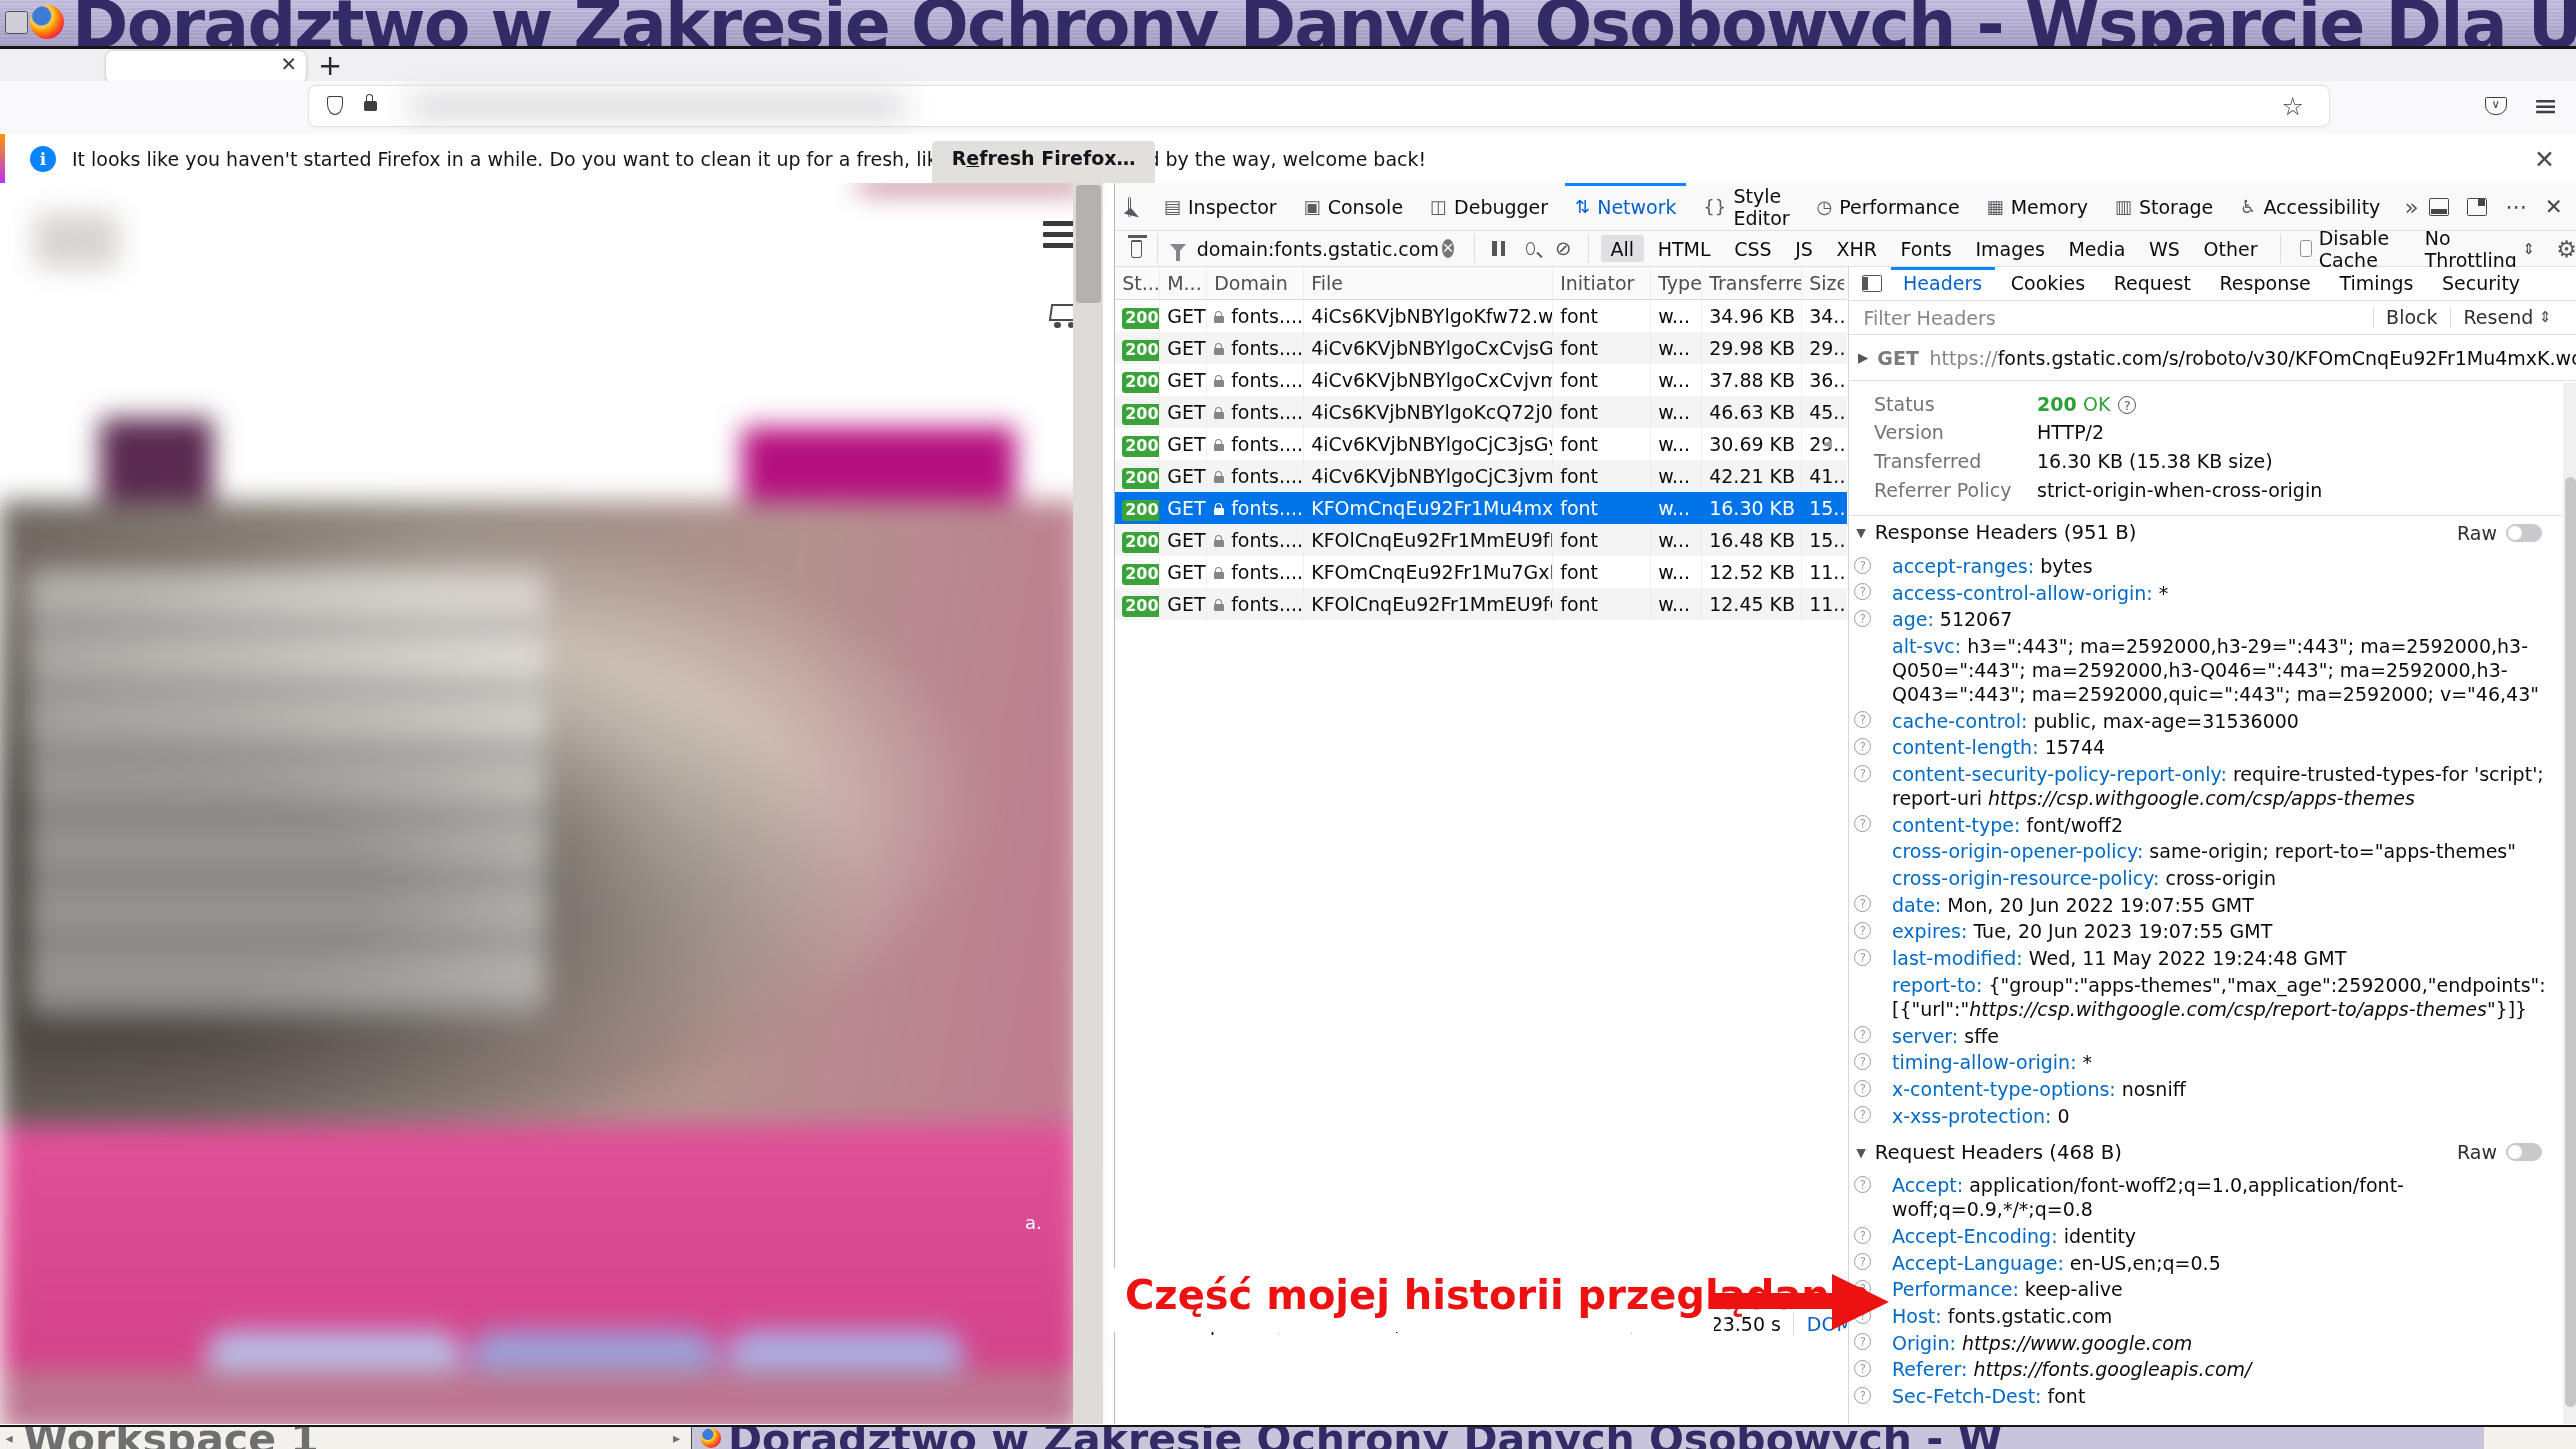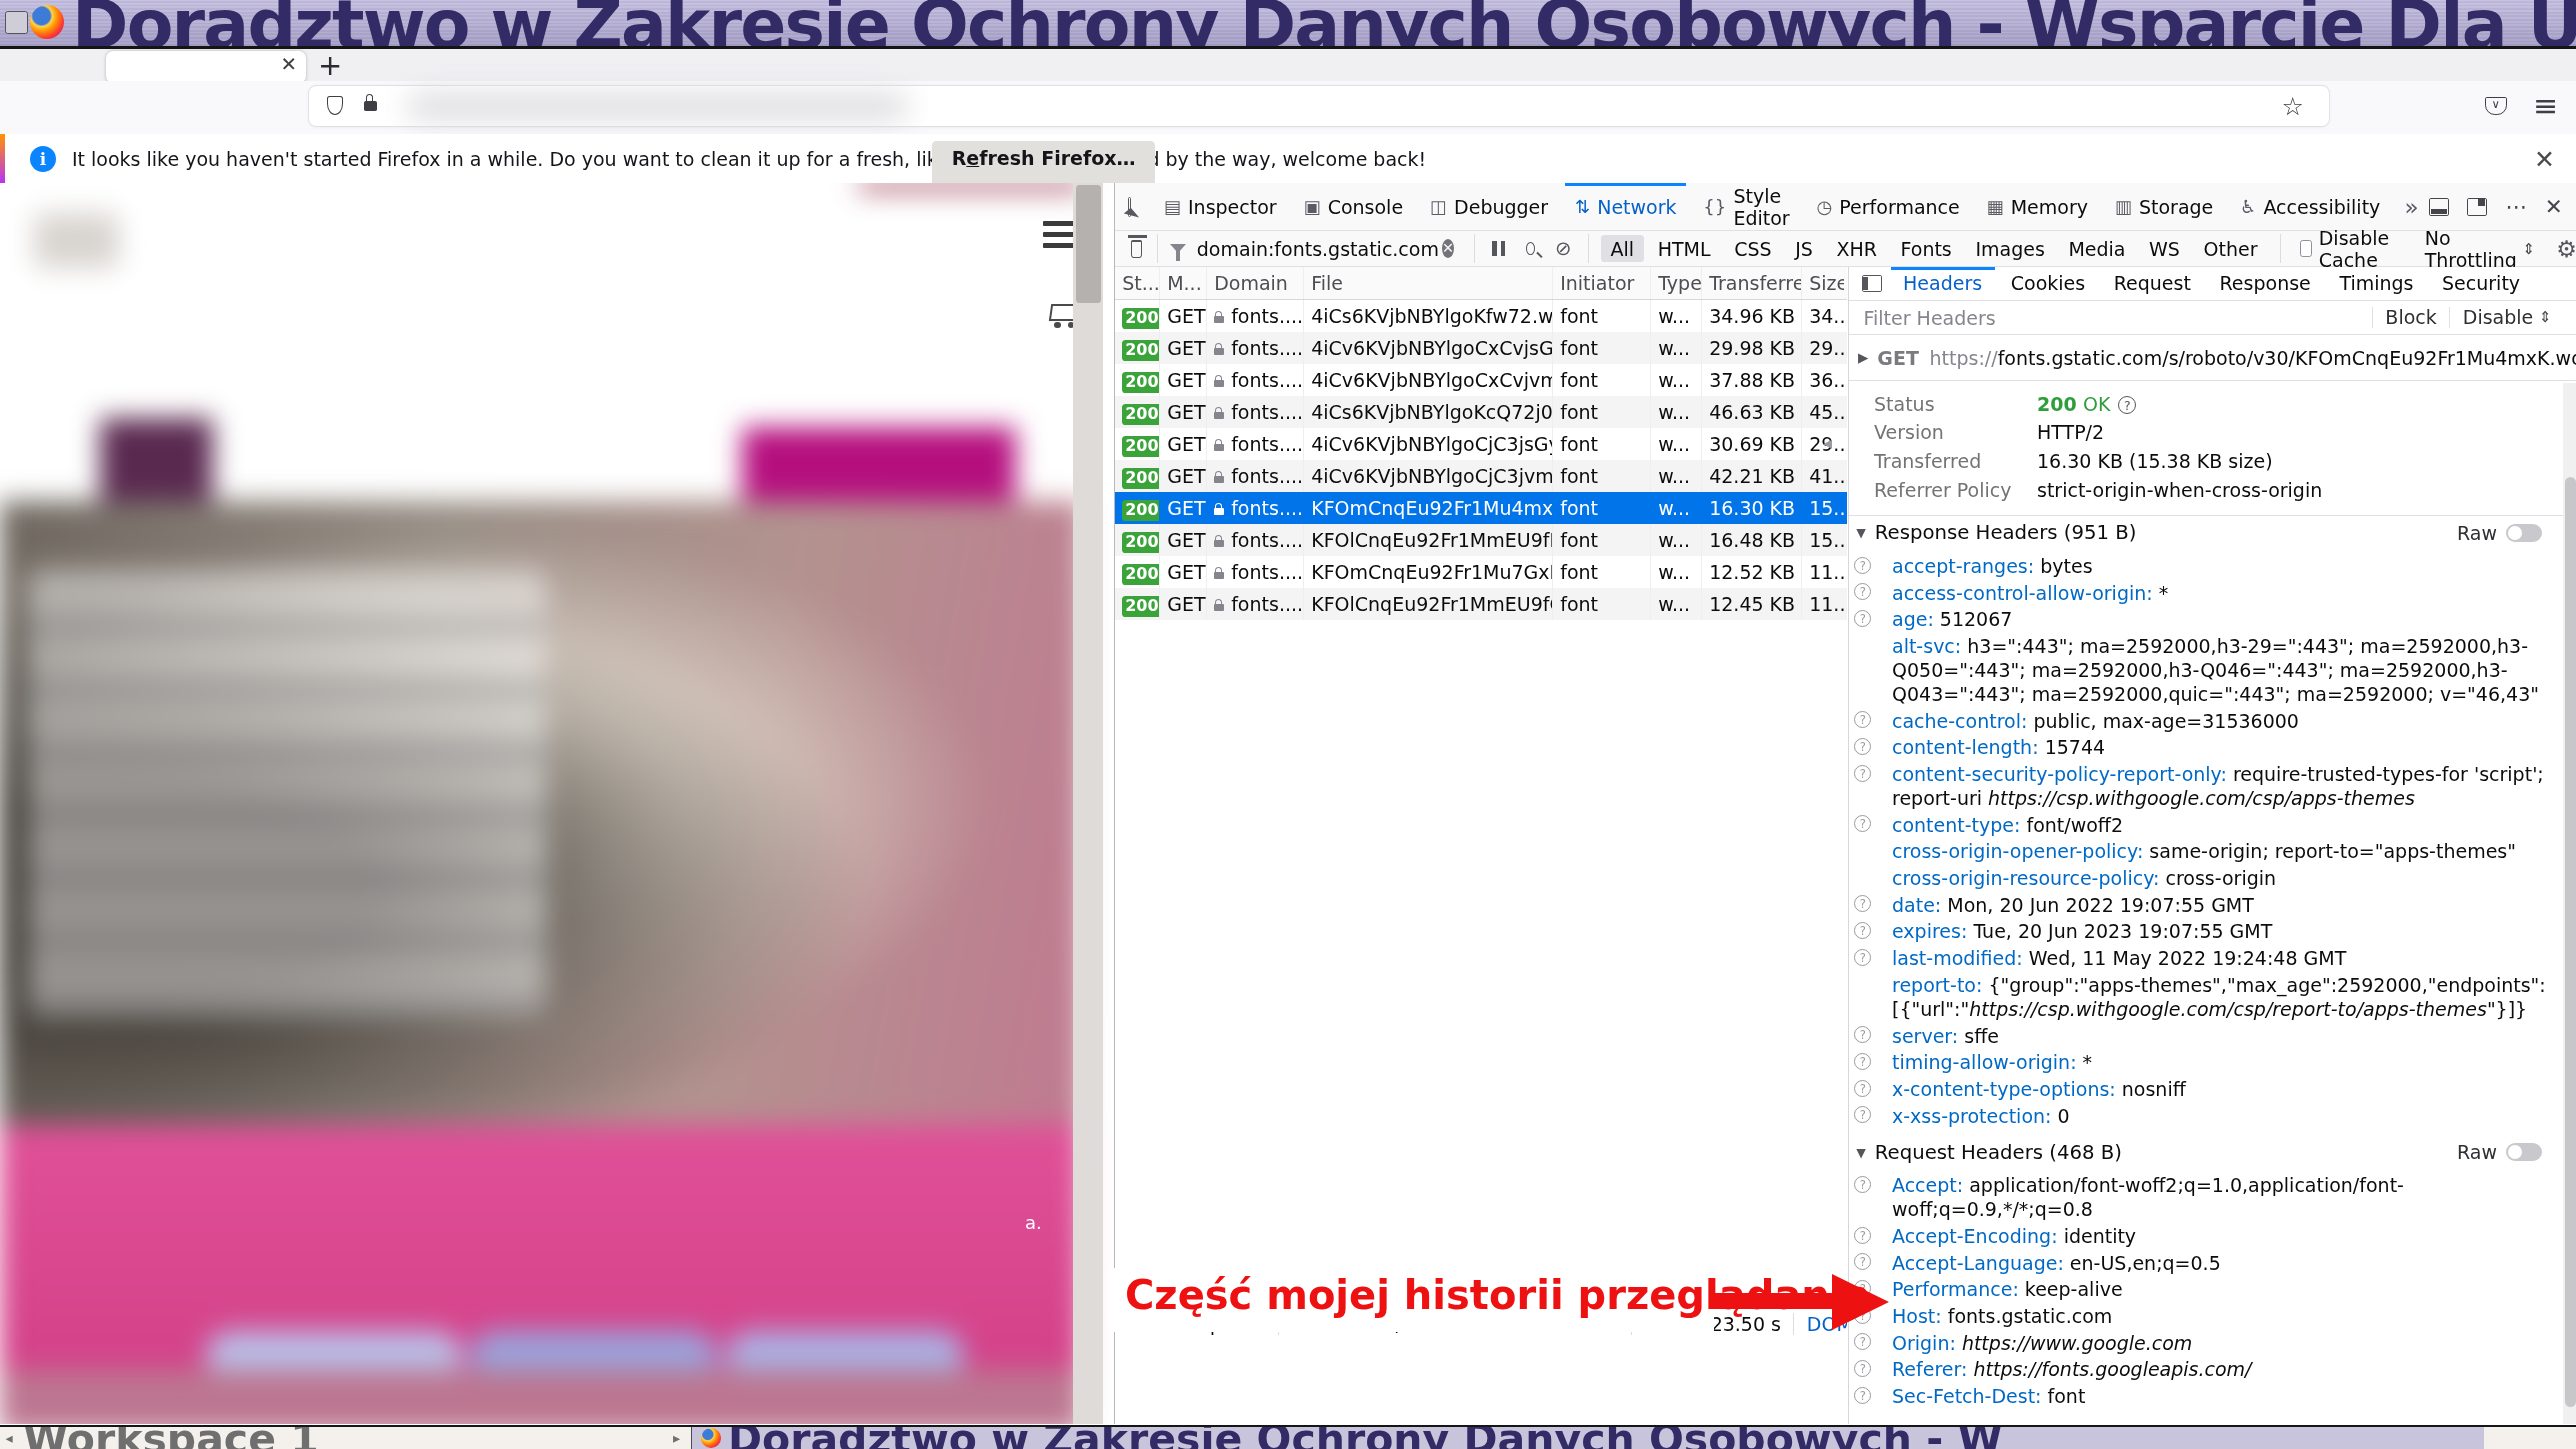--- a/index.html
+++ b/index.html
@@ -491,21 +491,21 @@
             <span class="dtl-tab">Request</span>
             <span class="dtl-tab">Response</span>
             <span class="dtl-tab">Timings</span>
             <span class="dtl-tab">Security</span>
           </span>
       </div>
       <div class="dtl-filter">
         <input placeholder="Filter Headers" style="">
         <span class="blockbtn">Block</span>
         <span class="resendbtn">
-          <span>Disable</span>
+          <span>Resend</span>
           <span class="updown">⇕</span>
         </span>
       </div>
       <div class="url-row">
         <span class="twisty">▶</span>
         <span class="url-method">GET</span>
         <span><span class="url-scheme">https://</span><span>fonts.gstatic.com/s/roboto/v30/KFOmCnqEu92Fr1Mu4mxK.woff2</span></span>
       </div>
       <div class="summary">
         <div class="sum-row">

